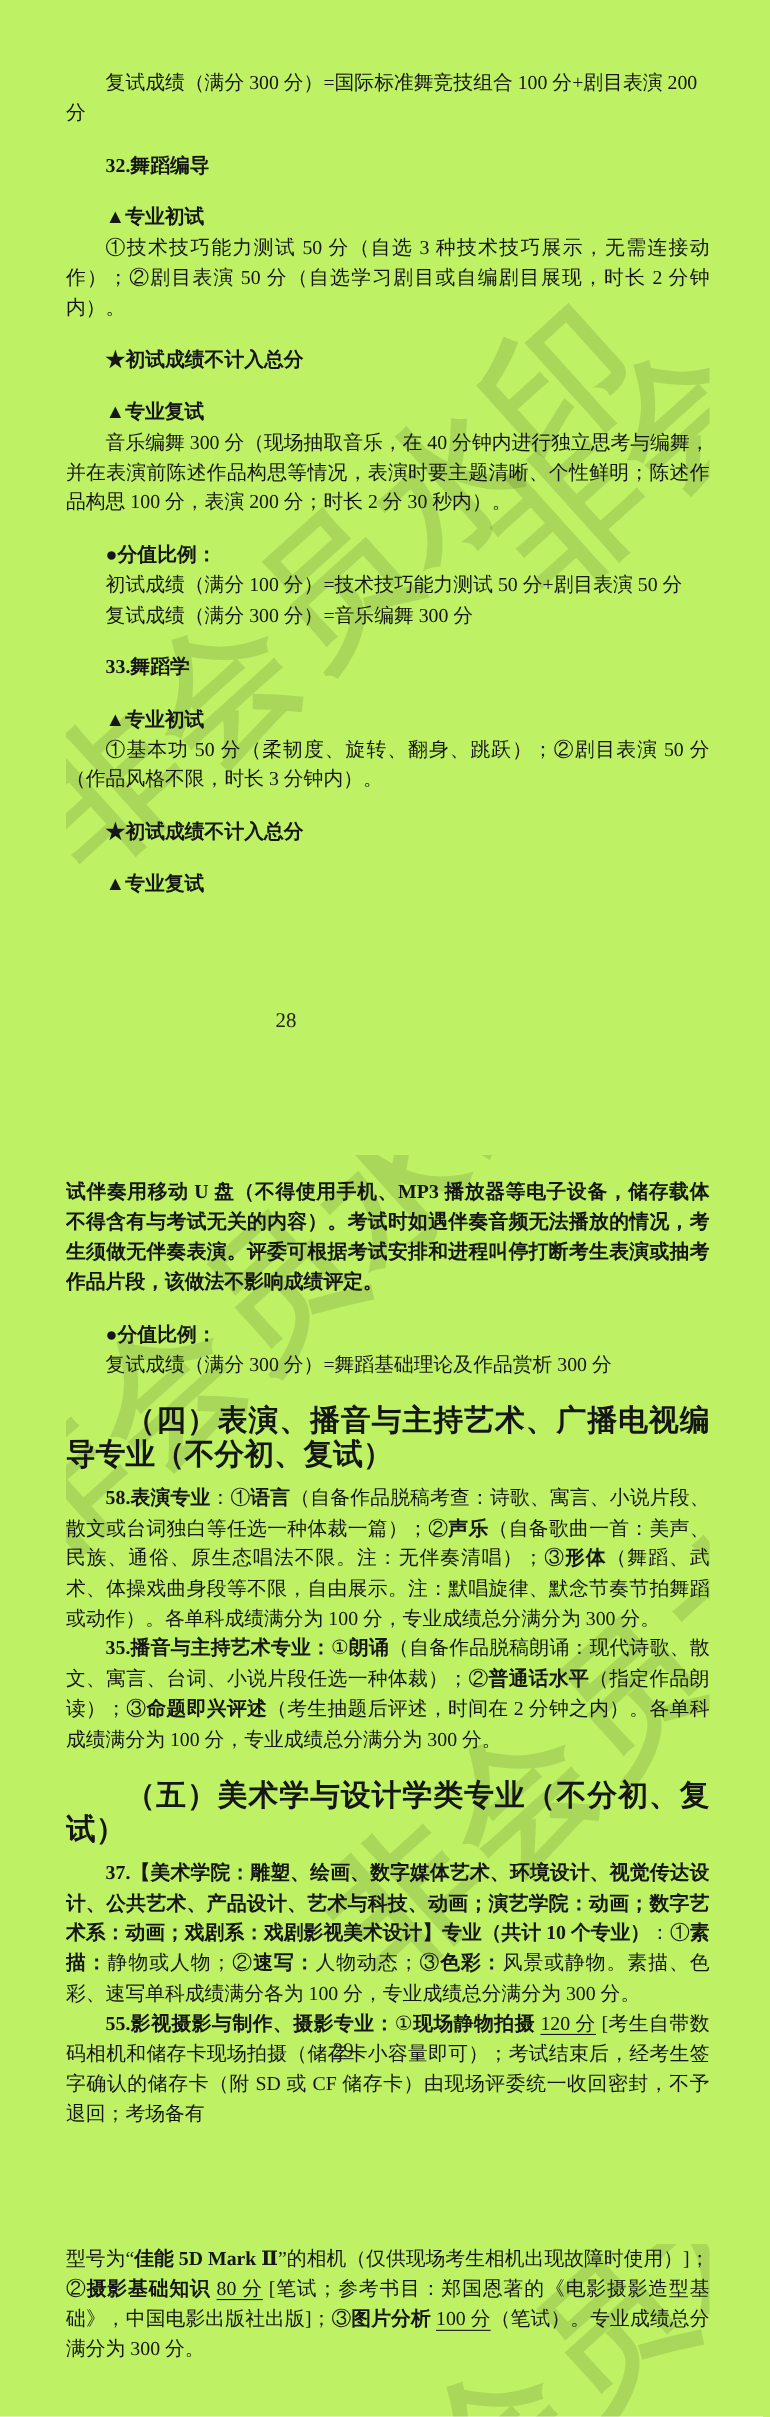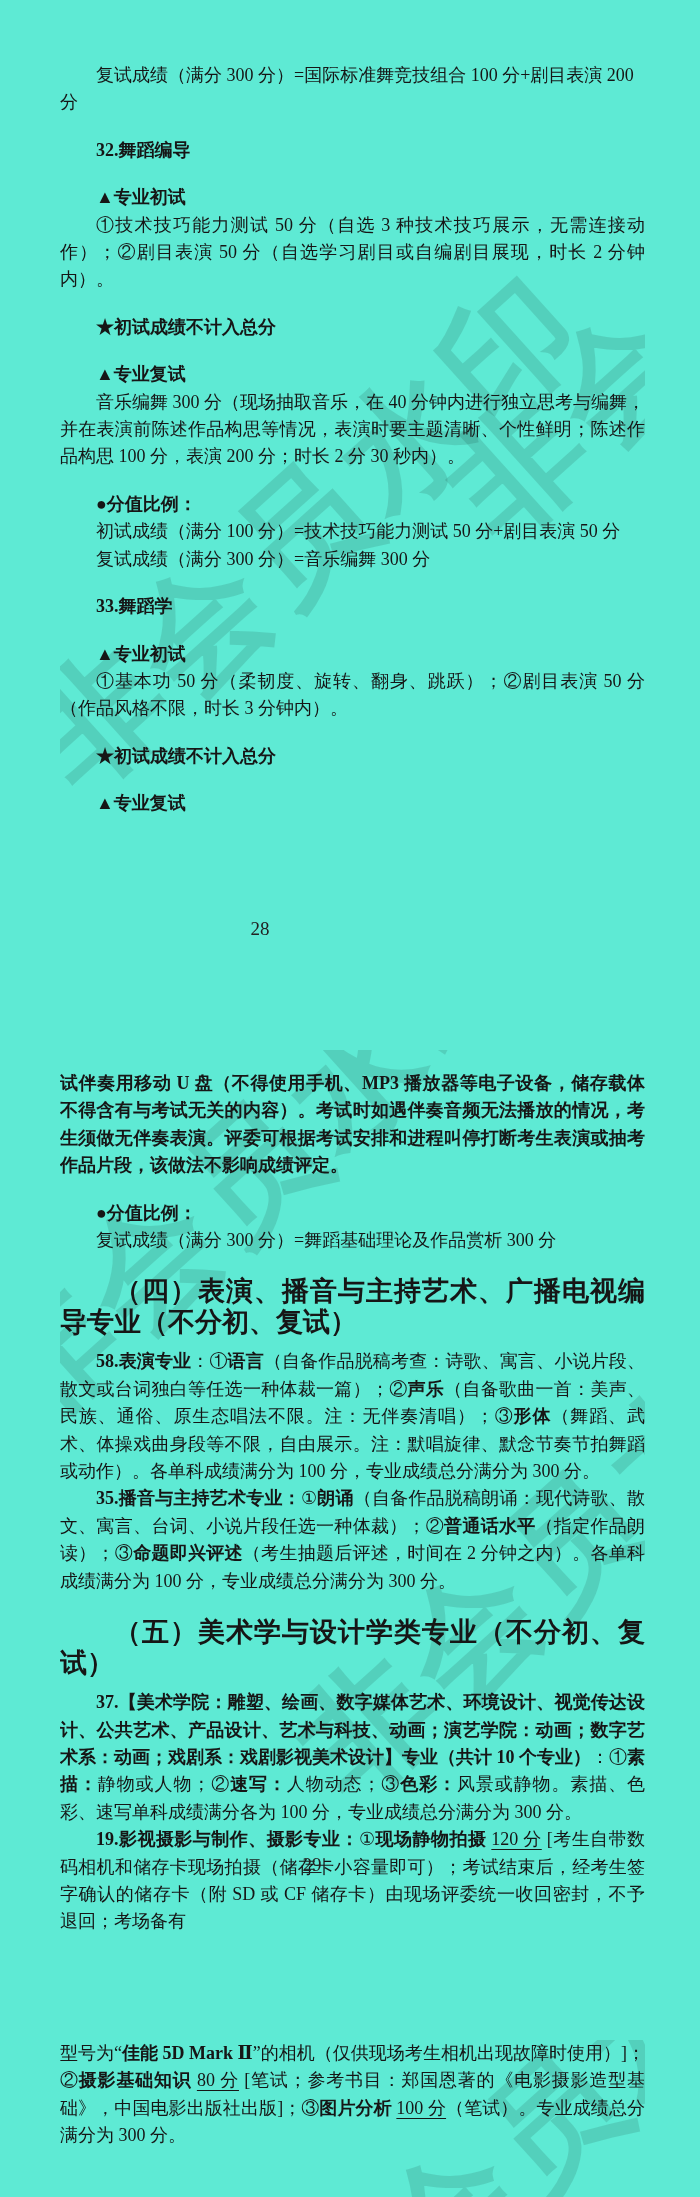--- a/index.html
+++ b/index.html
@@ -1,17 +1,17 @@
 <!DOCTYPE html>
 <html><head>
 <meta charset="utf-8">
 <style>
   html,body{margin:0;padding:0;background:#ffffff;}
   .canvas{
-    position:relative;width:700px;height:2197px;background:#5eead4;
+    position:relative;width:700px;height:2197px;background:#bef264;
     font-family:"Liberation Serif","DejaVu Serif",serif;color:#161616;
     overflow:hidden;
   }
   .page{position:absolute;left:60px;width:585px;overflow:hidden;}
   .p1{top:62px;height:850px;}
   .p2{top:1050px;height:880px;}
   .p3{top:2040px;height:157px;}
   .para{
     position:relative;z-index:1;margin:0;font-size:18px;line-height:27.4px;
     text-align:justify;text-indent:2em;
@@ -65,21 +65,21 @@
   <div class="pagenum n1">28</div>
   <div class="page p2">
       <p class="para body bold noindent"><span class="b">试伴奏用移动 U 盘（不得使用手机、MP3 播放器等电子设备，储存载体不得含有与考试无关的内容）。考试时如遇伴奏音频无法播放的情况，考生须做无伴奏表演。评委可根据考试安排和进程叫停打断考生表演或抽考作品片段，该做法不影响成绩评定。</span></p>
       <p class="para subhead"><span class="b">●分值比例：</span></p>
       <p class="para formula"><span>复试成绩（满分 300 分）=舞蹈基础理论及作品赏析 300 分</span></p>
       <p class="para section"><span class="b">（四）表演、播音与主持艺术、广播电视编导专业（不分初、复试）</span></p>
       <p class="para body"><span class="b">58.表演专业</span><span>：①</span><span class="b">语言</span><span>（自备作品脱稿考查：诗歌、寓言、小说片段、散文或台词独白等任选一种体裁一篇）；②</span><span class="b">声乐</span><span>（自备歌曲一首：美声、民族、通俗、原生态唱法不限。注：无伴奏清唱）；③</span><span class="b">形体</span><span>（舞蹈、武术、体操戏曲身段等不限，自由展示。注：默唱旋律、默念节奏节拍舞蹈或动作）。各单科成绩满分为 100 分，专业成绩总分满分为 300 分。</span></p>
       <p class="para body"><span class="b">35.播音与主持艺术专业：</span><span>①</span><span class="b">朗诵</span><span>（自备作品脱稿朗诵：现代诗歌、散文、寓言、台词、小说片段任选一种体裁）；②</span><span class="b">普通话水平</span><span>（指定作品朗读）；③</span><span class="b">命题即兴评述</span><span>（考生抽题后评述，时间在 2 分钟之内）。各单科成绩满分为 100 分，专业成绩总分满分为 300 分。</span></p>
       <p class="para section"><span class="b">（五）美术学与设计学类专业（不分初、复试）</span></p>
       <p class="para body"><span class="b">37.【美术学院：雕塑、绘画、数字媒体艺术、环境设计、视觉传达设计、公共艺术、产品设计、艺术与科技、动画；演艺学院：动画；数字艺术系：动画；戏剧系：戏剧影视美术设计】专业（共计 10 个专业）</span><span>：①</span><span class="b">素描：</span><span>静物或人物；②</span><span class="b">速写：</span><span>人物动态；③</span><span class="b">色彩：</span><span>风景或静物。素描、色彩、速写单科成绩满分各为 100 分，专业成绩总分满分为 300 分。</span></p>
-      <p class="para body"><span class="b">19.影视摄影与制作、摄影专业：</span><span>①</span><span class="b">现场静物拍摄</span><span> </span><span class="u">120 分</span><span> [考生自带数码相机和储存卡现场拍摄（储存卡小容量即可）；考试结束后，经考生签字确认的储存卡（附 SD 或 CF 储存卡）由现场评委统一收回密封，不予退回；考场备有</span></p>
+      <p class="para body"><span class="b">55.影视摄影与制作、摄影专业：</span><span>①</span><span class="b">现场静物拍摄</span><span> </span><span class="u">120 分</span><span> [考生自带数码相机和储存卡现场拍摄（储存卡小容量即可）；考试结束后，经考生签字确认的储存卡（附 SD 或 CF 储存卡）由现场评委统一收回密封，不予退回；考场备有</span></p>
       <div class="wm" style="left: 0px; top: 240px; color: rgba(0, 0, 0, 0.11);">非会员水印</div>
       <div class="wm" style="left: 320px; top: 610px; color: rgba(0, 0, 0, 0.11);">非会员水印</div>
     </div>
   <div class="pagenum n2">29</div>
   <div class="page p3">
       <p class="para body noindent"><span>型号为“</span><span class="b">佳能 5D Mark Ⅱ</span><span>”的相机（仅供现场考生相机出现故障时使用）]；②</span><span class="b">摄影基础知识</span><span> </span><span class="u">80 分</span><span> [笔试；参考书目：郑国恩著的《电影摄影造型基础》，中国电影出版社出版]；③</span><span class="b">图片分析</span><span> </span><span class="u">100 分</span><span>（笔试）。专业成绩总分满分为 300 分。</span></p>
       <div class="wm" style="left: 300px; top: 200px; color: rgba(0, 0, 0, 0.11);">非会员水印</div>
     </div>
 </div>
 

